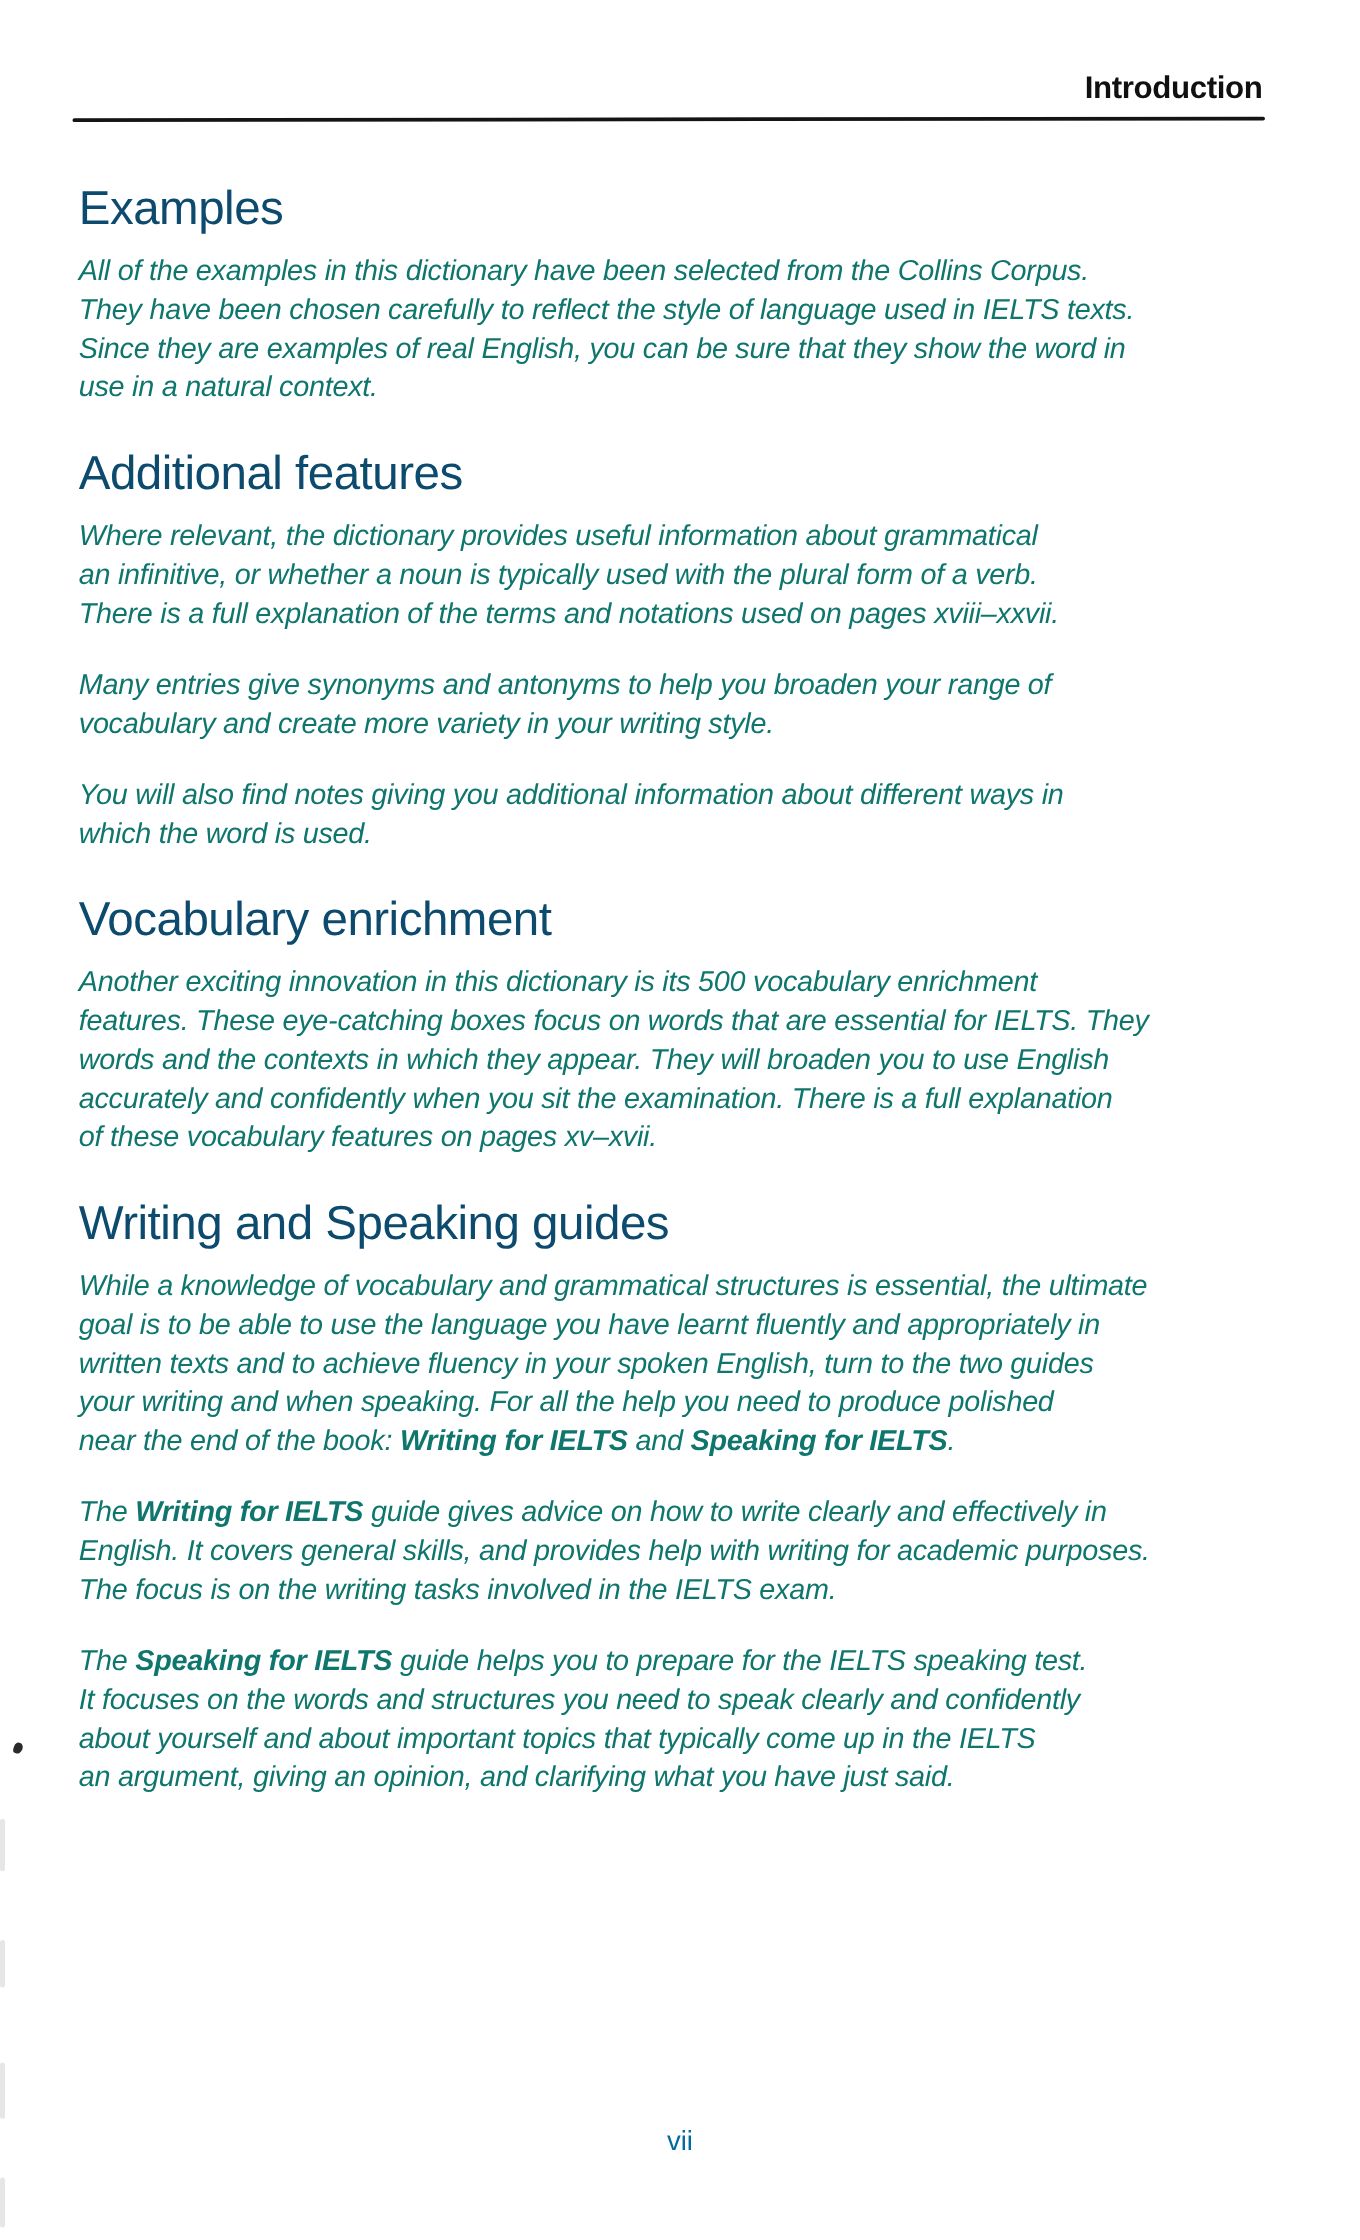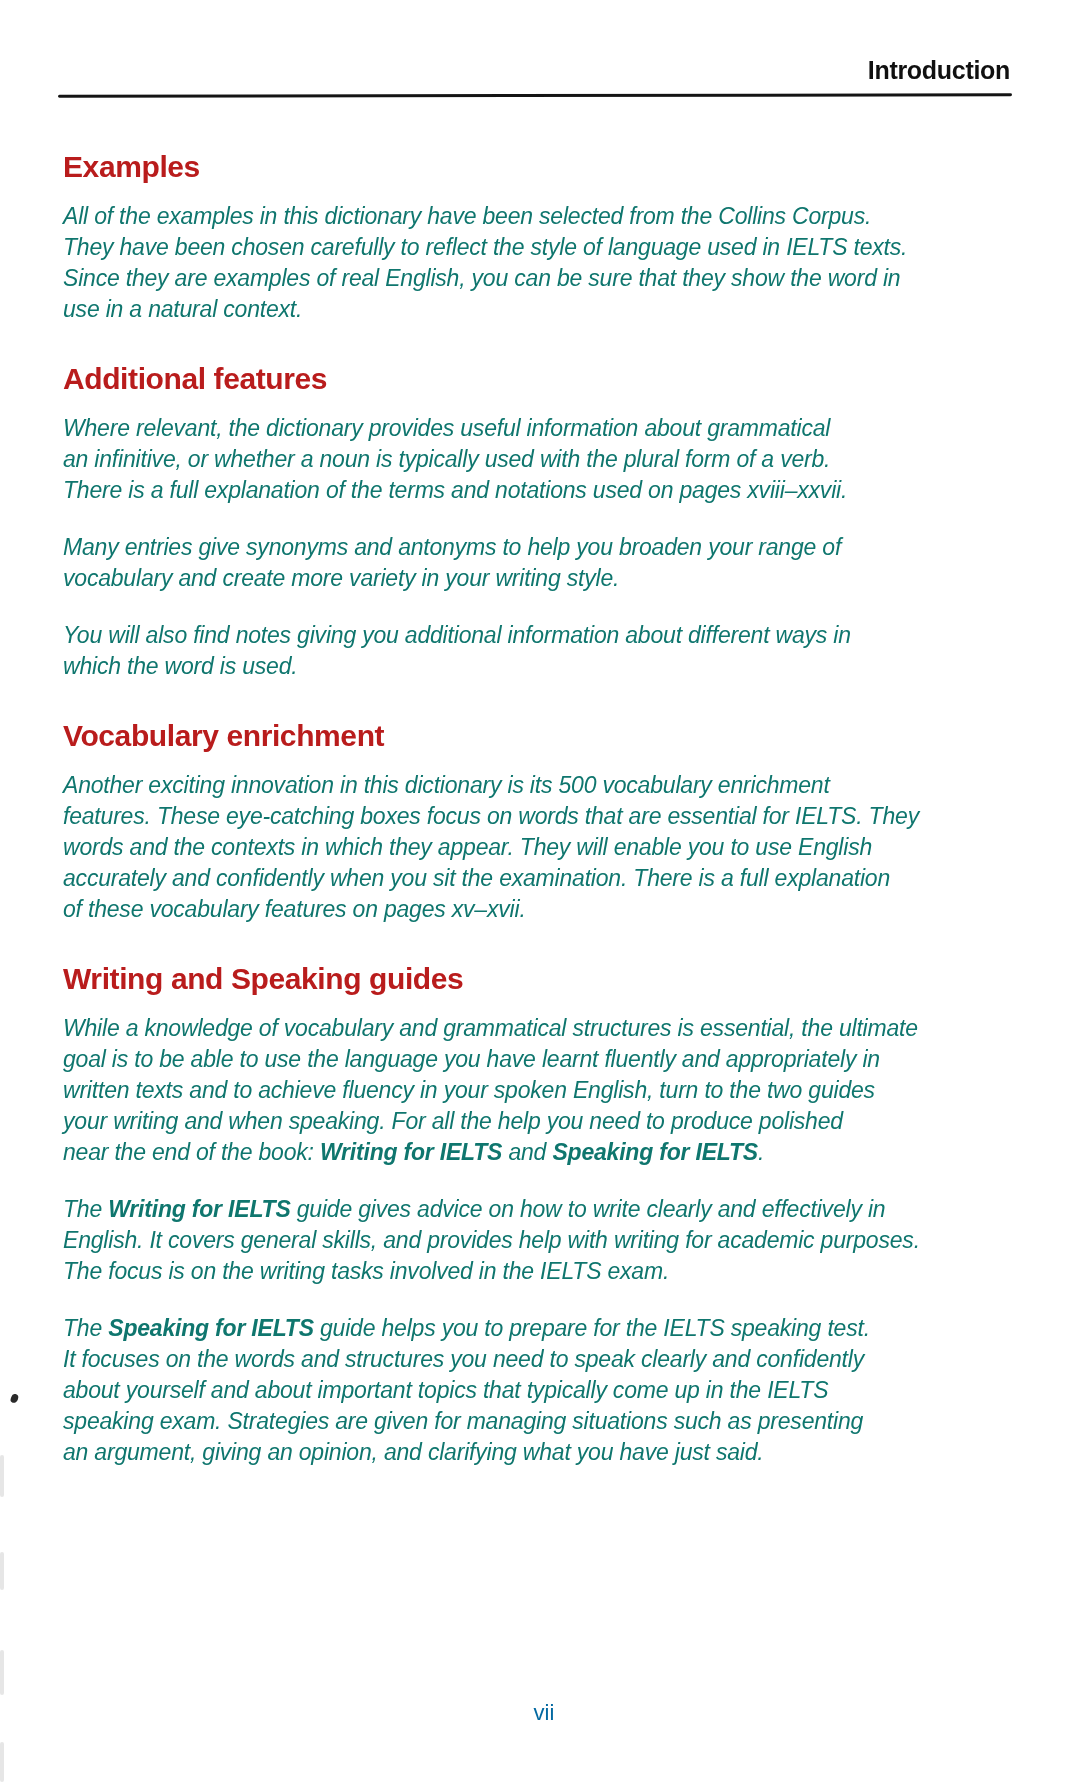--- a/index.html
+++ b/index.html
@@ -31,26 +31,26 @@
     border-radius: 2px;
     transform: rotate(-0.08deg);
   }
 
   main { padding: 0 40px 0 63px; }
 
   section { margin-top: 36px; }
   section:first-child { margin-top: 52px; }
 
   h2 {
-    font-size: 30px;
+    font-size: 38px;
     line-height: 36px;
-    font-weight: 700;
+    font-weight: 400;
     letter-spacing: -0.4px;
     margin: 0 0 16px 0;
-    color: #b91c1c;
+    color: #0c4a6e;
   }
 
   p {
     margin: 0 0 26px 0;
     font-size: 23px;
     line-height: 31px;
     letter-spacing: -0.2px;
     color: #0f766e;
     font-style: italic;
   }
@@ -120,21 +120,21 @@
         <p>
           <span class="line"><span>You will also find notes giving you additional information about different ways in</span></span>
           <span class="line"><span>which the word is used.</span></span>
         </p>
       </section>
       <section>
         <h2>Vocabulary enrichment</h2>
         <p>
           <span class="line"><span>Another exciting innovation in this dictionary is its 500 vocabulary enrichment</span></span>
           <span class="line"><span>features. These eye-catching boxes focus on words that are essential for IELTS. They</span></span>
-          <span class="line"><span>words and the contexts in which they appear. They will enable you to use English</span></span>
+          <span class="line"><span>words and the contexts in which they appear. They will broaden you to use English</span></span>
           <span class="line"><span>accurately and confidently when you sit the examination. There is a full explanation</span></span>
           <span class="line"><span>of these vocabulary features on pages xv–xvii.</span></span>
         </p>
       </section>
       <section>
         <h2>Writing and Speaking guides</h2>
         <p>
           <span class="line"><span>While a knowledge of vocabulary and grammatical structures is essential, the ultimate</span></span>
           <span class="line"><span>goal is to be able to use the language you have learnt fluently and appropriately in</span></span>
           <span class="line"><span>written texts and to achieve fluency in your spoken English, turn to the two guides</span></span>
@@ -143,21 +143,20 @@
         </p>
         <p>
           <span class="line"><span>The </span><span class="b">Writing for IELTS</span><span> guide gives advice on how to write clearly and effectively in</span></span>
           <span class="line"><span>English. It covers general skills, and provides help with writing for academic purposes.</span></span>
           <span class="line"><span>The focus is on the writing tasks involved in the IELTS exam.</span></span>
         </p>
         <p>
           <span class="line"><span>The </span><span class="b">Speaking for IELTS</span><span> guide helps you to prepare for the IELTS speaking test.</span></span>
           <span class="line"><span>It focuses on the words and structures you need to speak clearly and confidently</span></span>
           <span class="line"><span>about yourself and about important topics that typically come up in the IELTS</span></span>
-          <span class="line"><span>speaking exam. Strategies are given for managing situations such as presenting</span></span>
           <span class="line"><span>an argument, giving an opinion, and clarifying what you have just said.</span></span>
         </p>
       </section>
     </main>
 
   <div class="footer">
     <span class="page-number">vii</span>
   </div>
 
   <div class="artifact-dot"></div>

